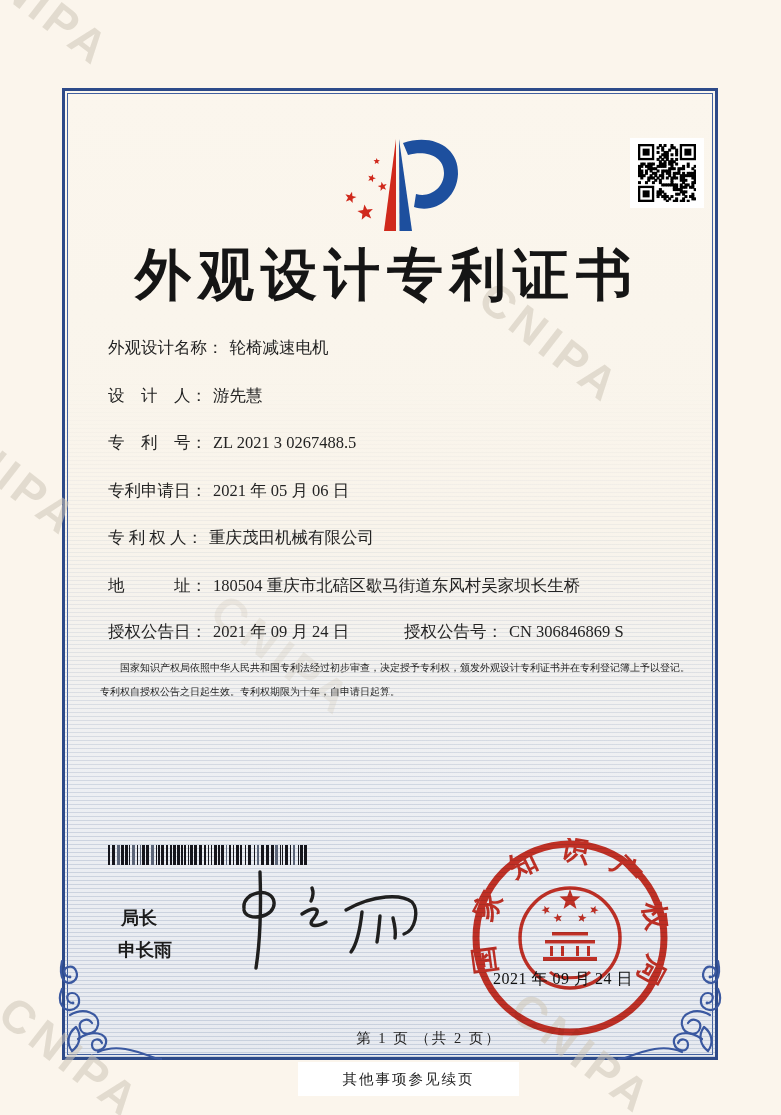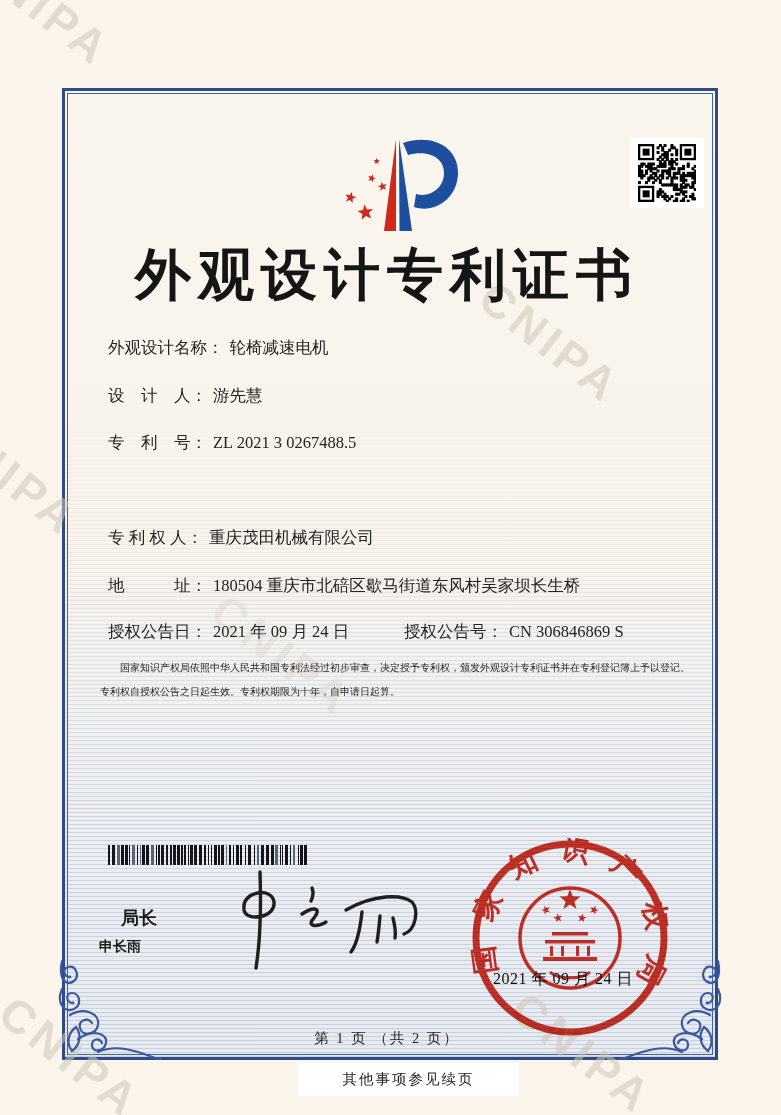--- a/index.html
+++ b/index.html
@@ -30,25 +30,25 @@
   .abs{position:absolute;z-index:2;}
   .certno{left:93px;top:139px;font-size:15.5px;letter-spacing:1px;}
   .qrbox{left:630px;top:138px;width:74px;height:70px;background:#fff;display:flex;align-items:center;justify-content:center;}
   .title{left:62px;top:238px;width:650px;text-align:center;font-size:56px;font-weight:bold;letter-spacing:7px;color:#151515;}
   .frow{left:108px;font-size:16.5px;white-space:nowrap;}
   .frow .flabel{color:#232323;}
   .frow .fvalue{margin-left:6px;}
   .para{left:100px;width:590px;font-size:10px;line-height:24px;text-align:justify;text-indent:2em;color:#1e1e1e;}
   .barcode{left:108px;top:845px;}
   .sig-title{left:113px;top:906px;font-family:"Liberation Sans","DejaVu Sans",sans-serif;font-size:18px;font-weight:600;color:#1c1c1c;margin-left:8px;}
-  .sig-name{left:99px;top:938px;font-family:"Liberation Sans","DejaVu Sans",sans-serif;font-size:14px;font-weight:600;color:#1c1c1c;}
+  .sig-name{left:118px;top:938px;font-family:"Liberation Sans","DejaVu Sans",sans-serif;font-size:18px;font-weight:600;color:#1c1c1c;}
   .sigsvg{left:216px;top:866px;z-index:2;}
   .sealsvg{left:466px;top:838px;z-index:3;mix-blend-mode:multiply;opacity:.95;}
   .sealdate{left:488px;top:969px;width:150px;text-align:center;font-size:16px;letter-spacing:.5px;color:#101010;z-index:4;}
-  .pageinfo{left:62px;top:1029px;width:650px;text-align:center;font-size:14.5px;letter-spacing:2px;}
+  .pageinfo{left:62px;top:1029px;width:650px;text-align:center;font-size:14.5px;letter-spacing:2px;padding-left:42px;}
   .notebox{left:298px;top:1062px;width:221px;height:34px;background:#ffffff;display:flex;align-items:center;justify-content:center;z-index:2;}
   .notebox span{font-size:14.5px;letter-spacing:2px;color:#1e1e1e;}
   .flourish{z-index:2;}
   svg{display:block;}
 </style>
 </head>
 <body>
 
 <div class="page">
 
@@ -293,20 +293,23 @@
 
   <div class="abs frow" style="top:337px;">
     <span class="flabel">外观设计名称：</span><span class="fvalue">轮椅减速电机</span>
   </div>
   <div class="abs frow" style="top:385px;">
     <span class="flabel">设　计　人：</span><span class="fvalue">游先慧</span>
   </div>
   <div class="abs frow" style="top:432px;font-family:Liberation Serif, serif;">
     <span class="flabel">专　利　号：</span><span class="fvalue">ZL 2021 3 0267488.5</span>
   </div>
+  <div class="abs frow" style="top:480px;">
+    <span class="flabel">专利申请日：</span><span class="fvalue">2021 年 05 月 06 日</span>
+  </div>
   <div class="abs frow" style="top:527px;">
     <span class="flabel">专 利 权 人：</span><span class="fvalue">重庆茂田机械有限公司</span>
   </div>
   <div class="abs frow" style="top:575px;">
     <span class="flabel">地　　　址：</span><span class="fvalue">180504 重庆市北碚区歇马街道东风村吴家坝长生桥</span>
   </div>
 
   <div class="abs frow" style="top:621px;">
     <span class="flabel">授权公告日：</span><span class="fvalue">2021 年 09 月 24 日</span>
   </div>

